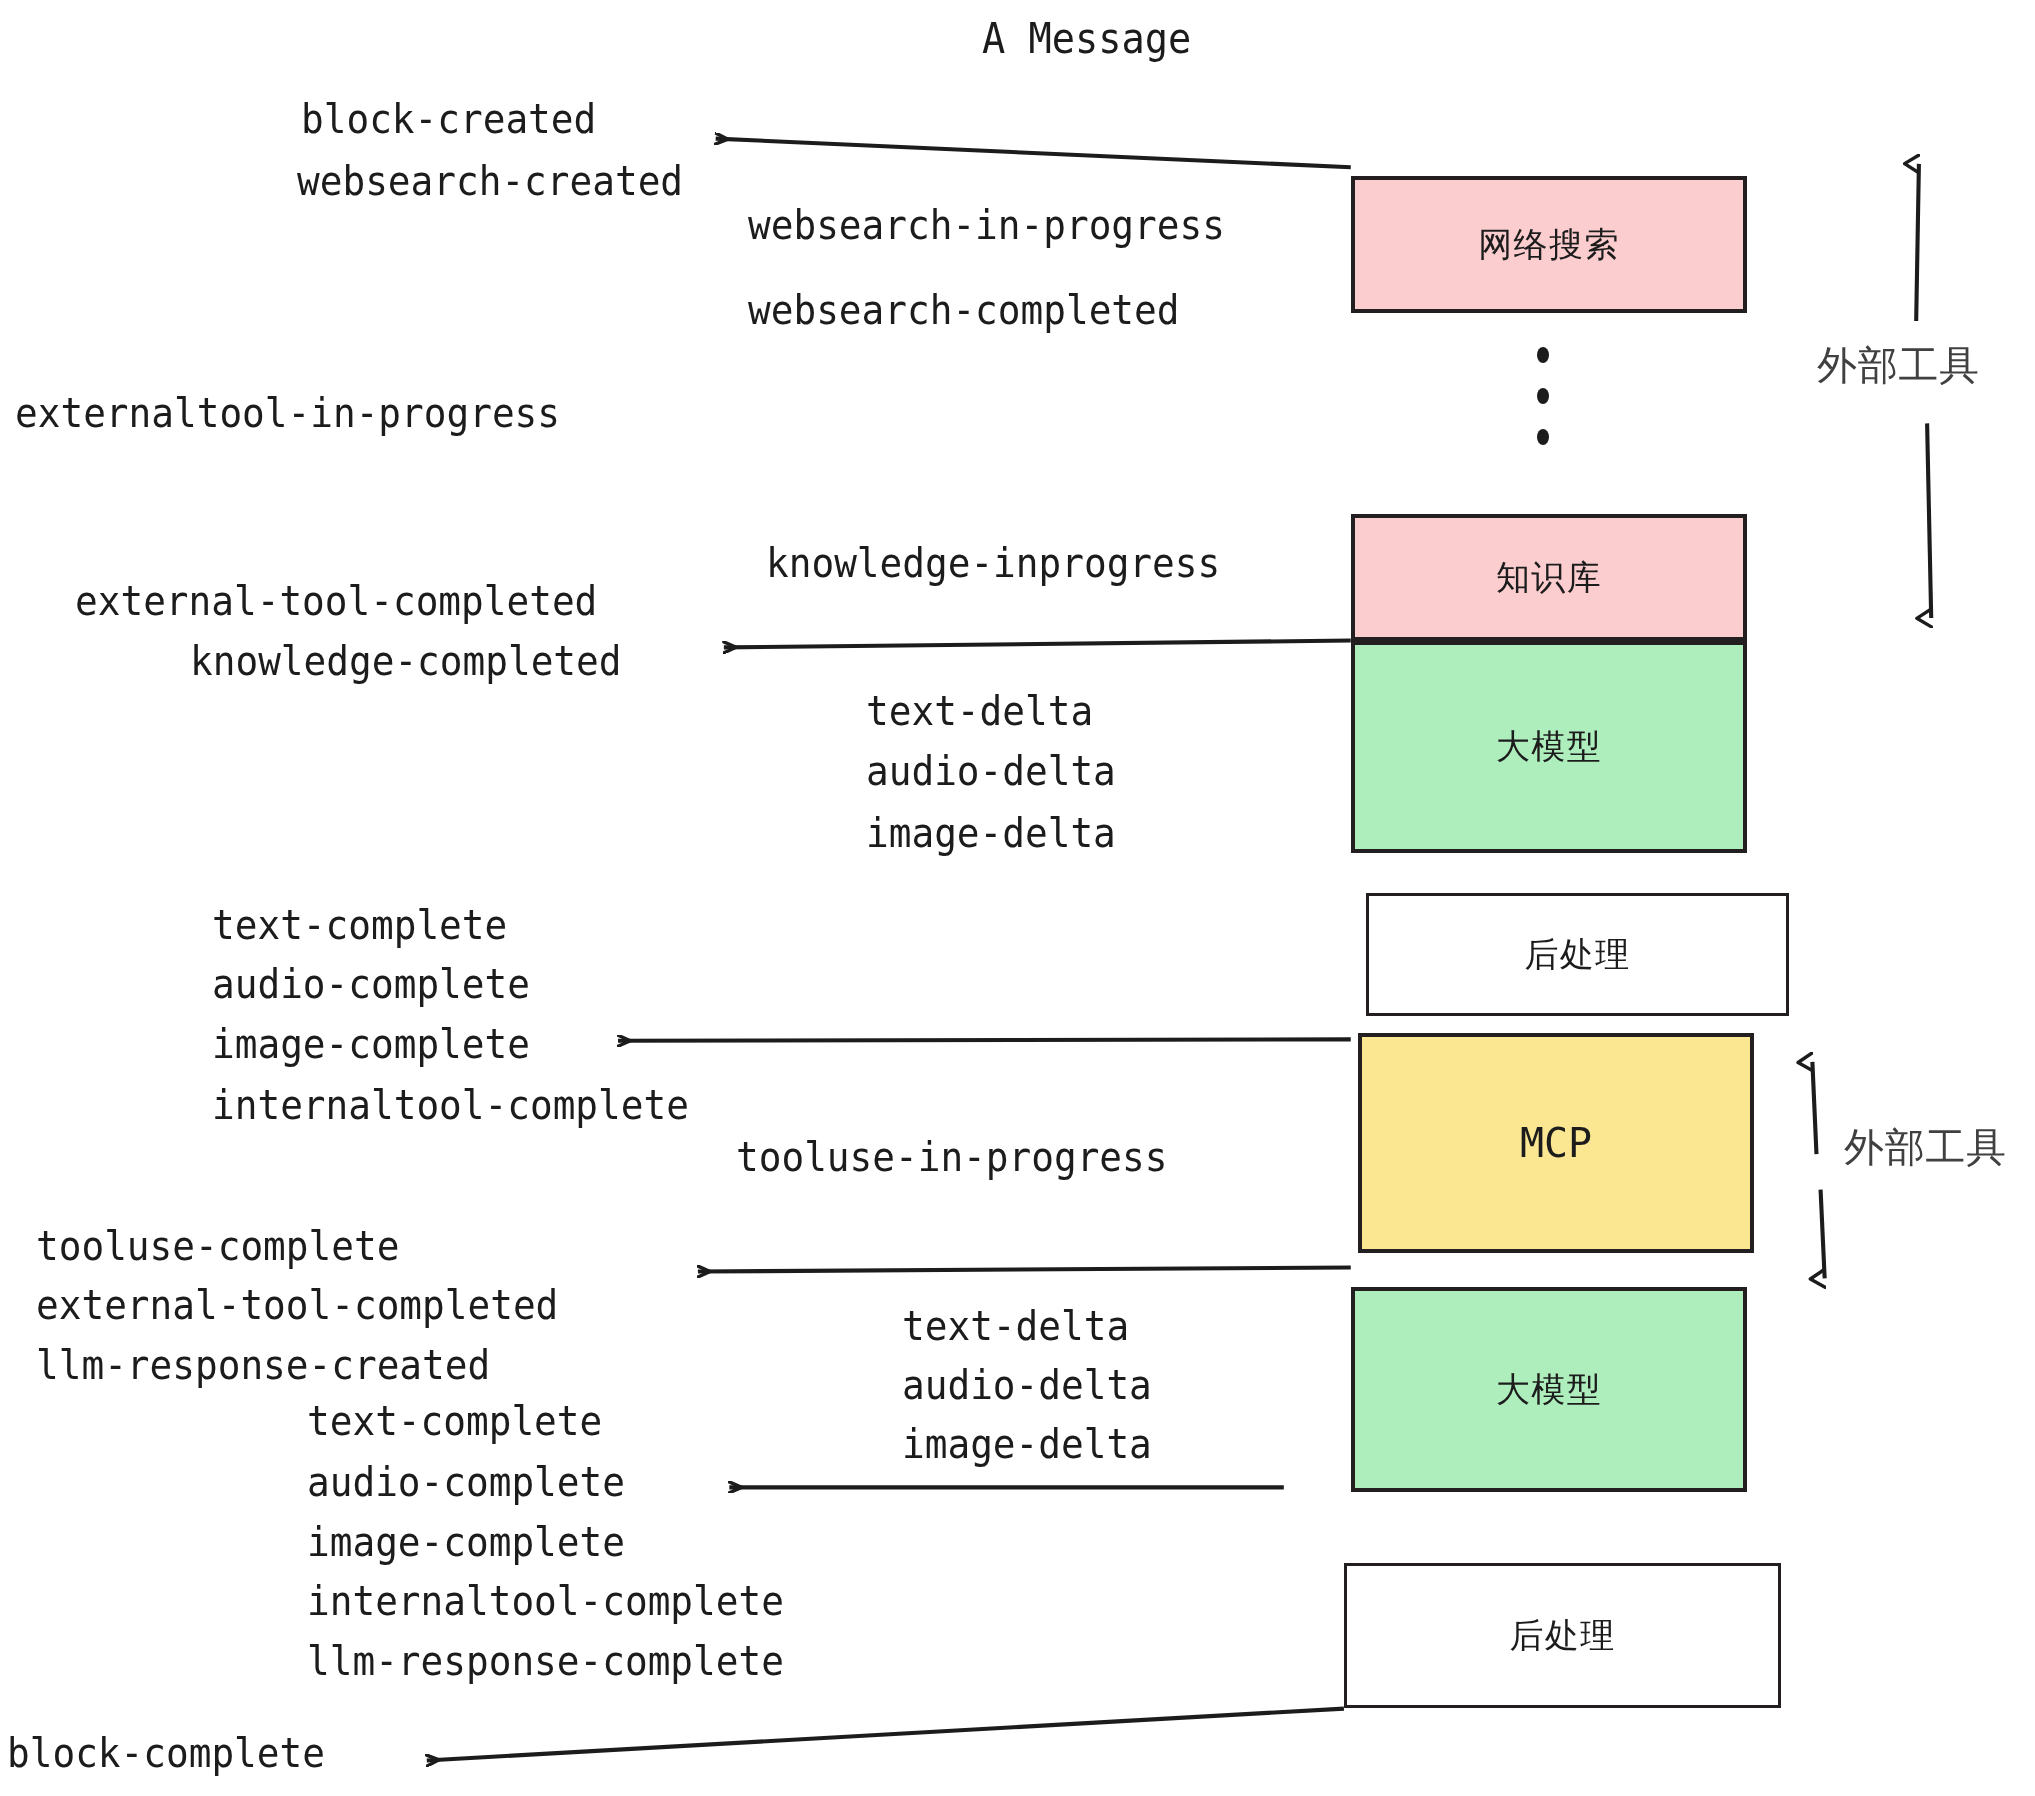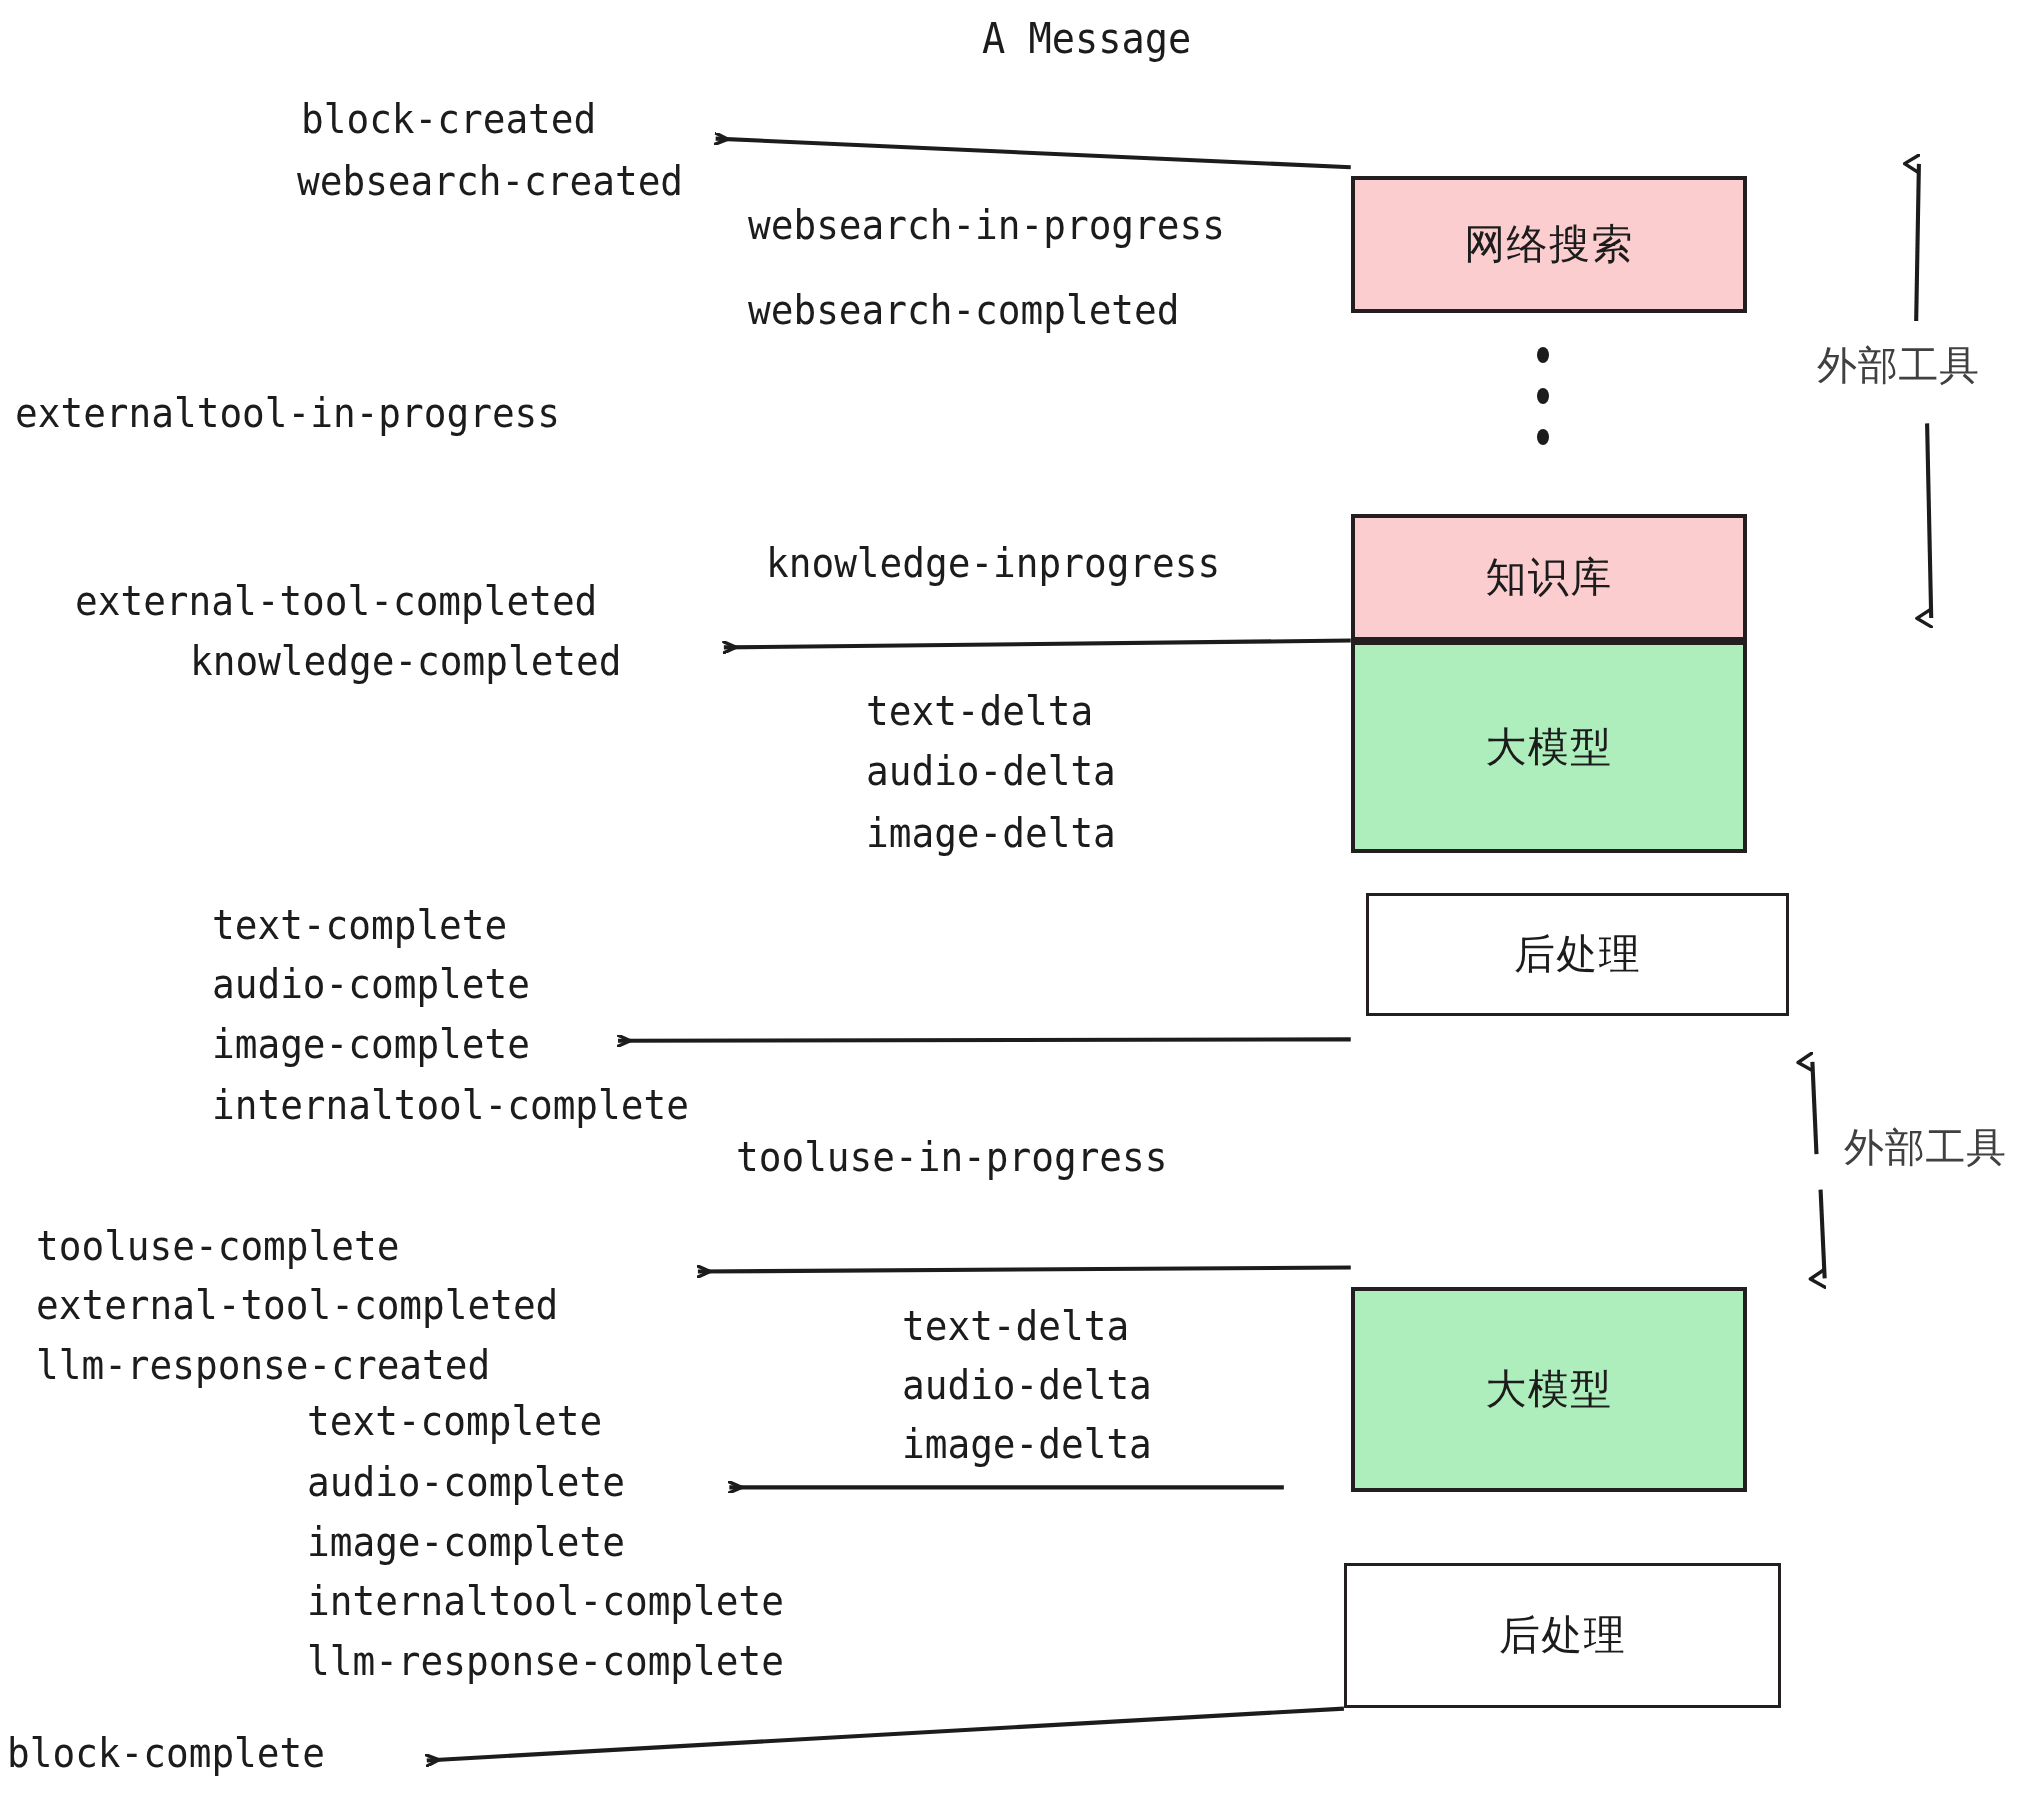--- a/index.html
+++ b/index.html
@@ -34,21 +34,21 @@
   }
   
   .box{
     position:absolute;
     box-sizing:border-box;
     border:4.1px solid #231f20;
     display:flex;
     align-items:center;
     justify-content:center;
     font-family:Liberation Mono, monospace;
-    font-size:41px;
+    font-size:34px;
     color:#1c1c1c;
     letter-spacing:1.4px;
   }
   .box.thin{ border-width:3.4px; }
   .box.latin{
     font-family:"DejaVu Sans Mono","Liberation Mono",monospace;
     font-size:40px;
     letter-spacing:0;
   }
   .box .bt{ pointer-events:none; }
@@ -134,20 +134,23 @@
   </div>
 
   <div class="box" style="left:1351px; top:641px; width:396px; height:212px; background:#AEEDBC;">
     <span class="bt">大模型</span>
   </div>
 
   <div class="box thin" style="left:1366px; top:893px; width:423px; height:123px; background:#FFFFFF;">
     <span class="bt">后处理</span>
   </div>
 
+  <div class="box latin" style="left:1358px; top:1033px; width:396px; height:220px; background:#FBE692;">
+    <span class="bt">MCP</span>
+  </div>
 
   <div class="box" style="left:1351px; top:1287px; width:396px; height:205px; background:#AEEDBC;">
     <span class="bt">大模型</span>
   </div>
 
   <div class="box thin" style="left:1344px; top:1563px; width:437px; height:145px; background:#FFFFFF;">
     <span class="bt">后处理</span>
   </div>
 
   <div class="dots" style="left:1537px; top:347px;">

